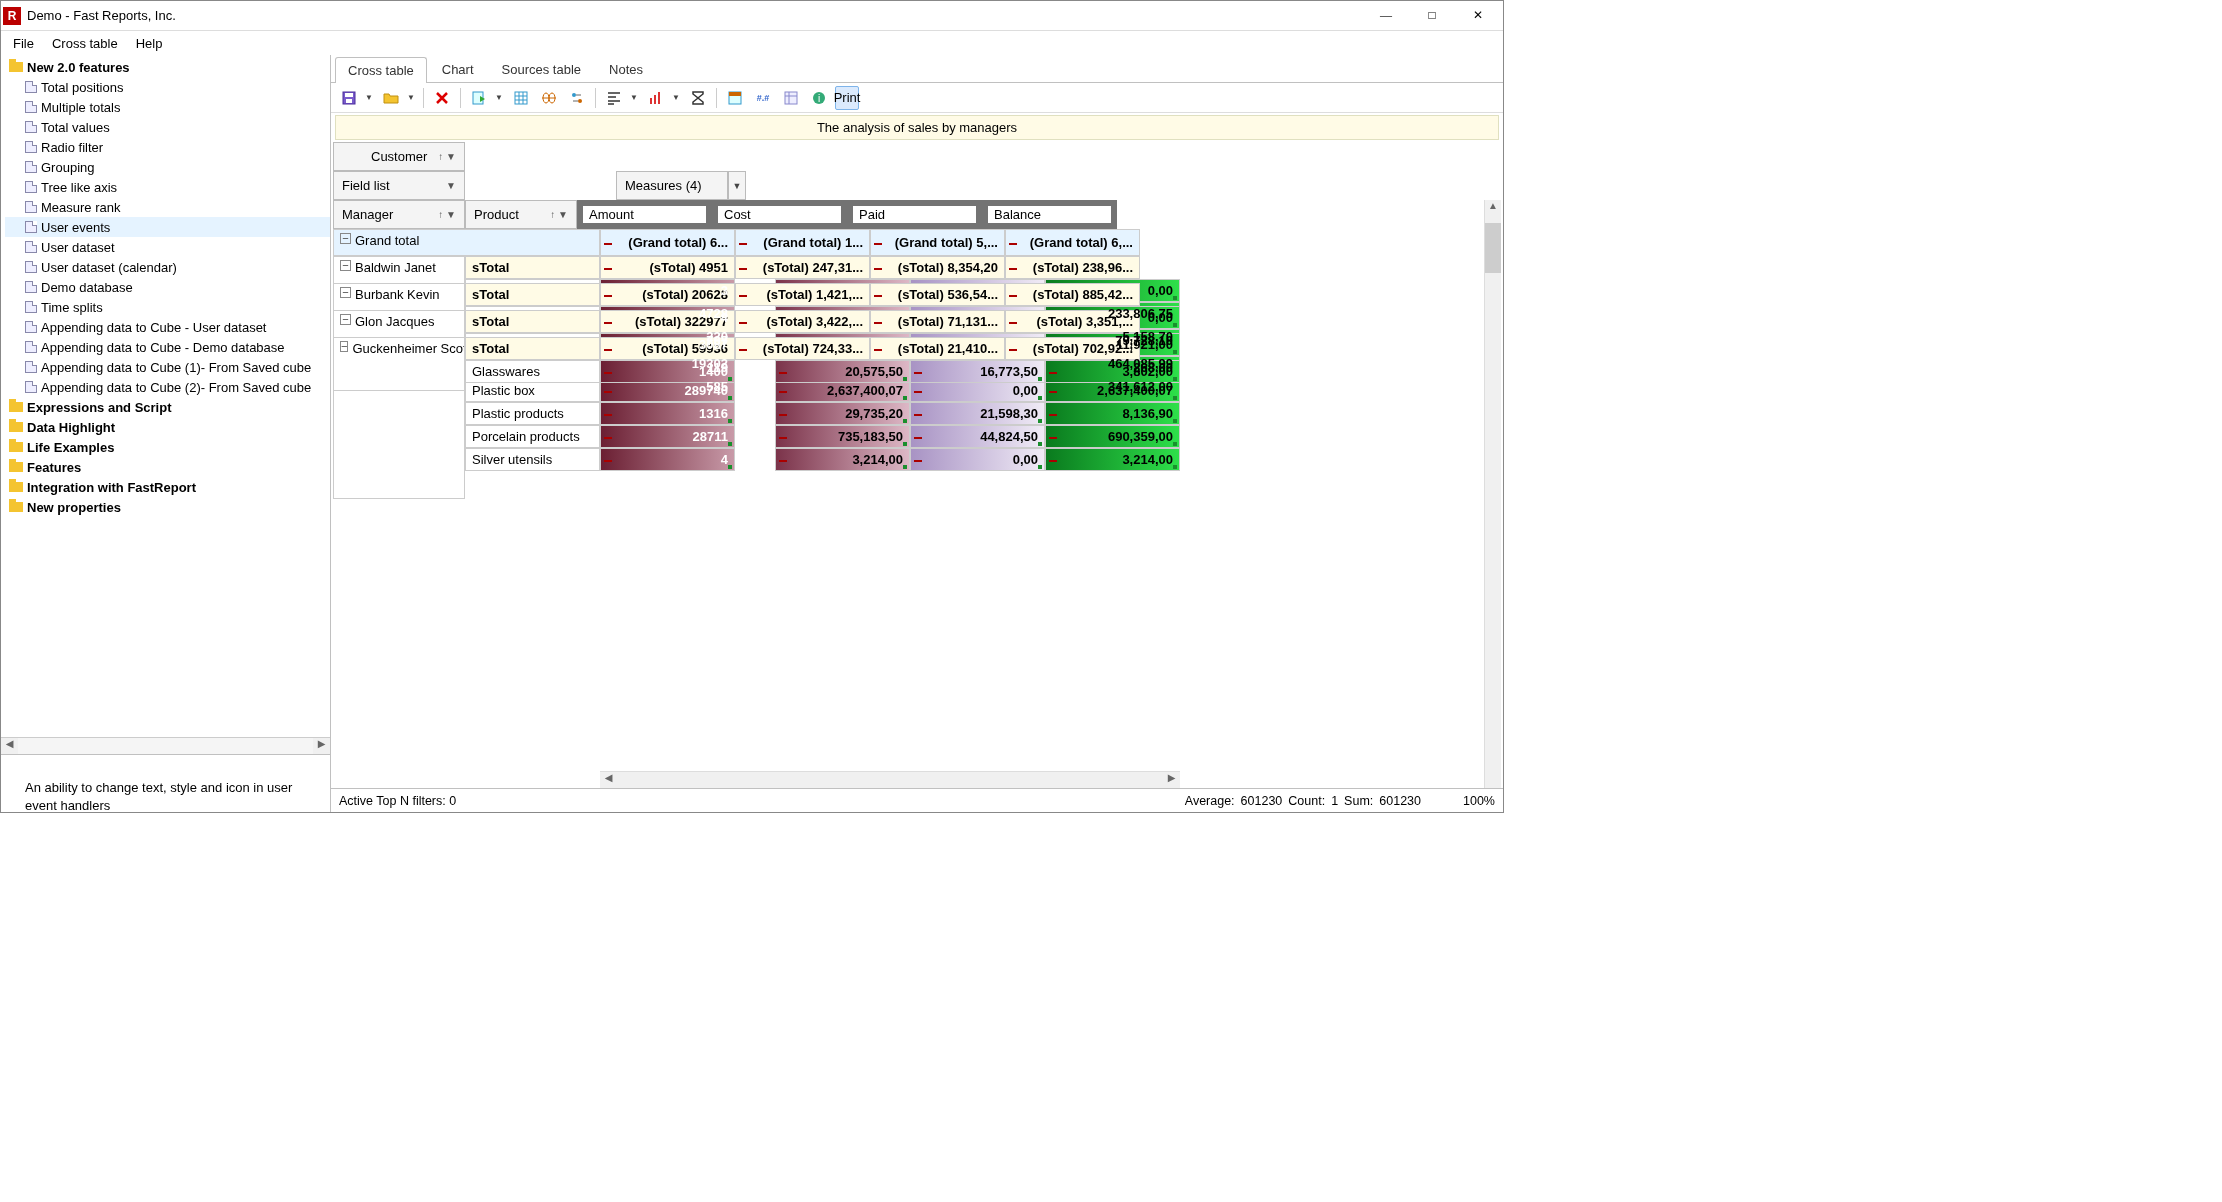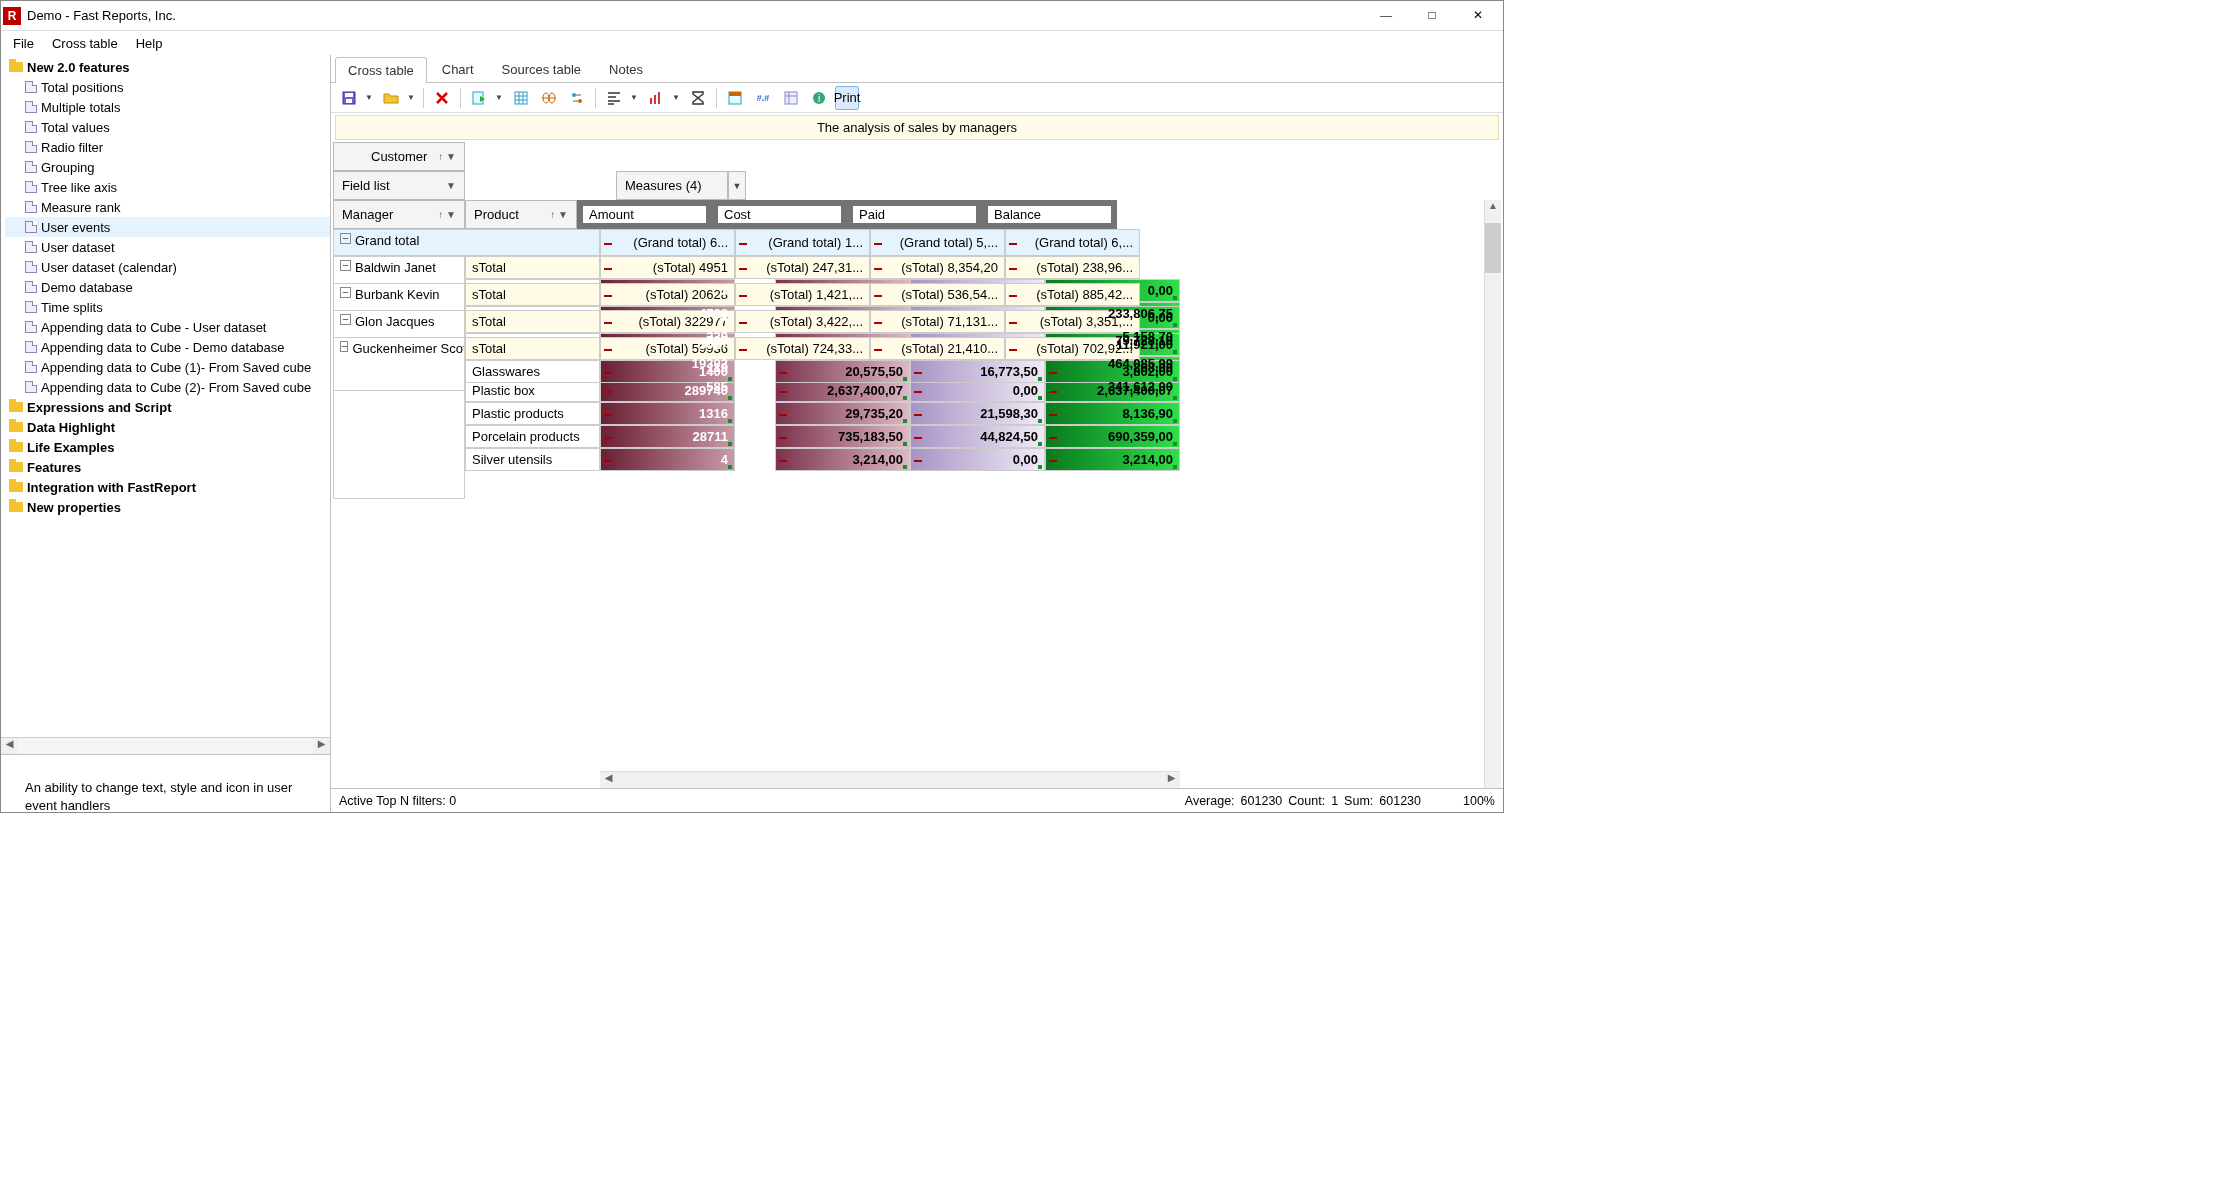--- a/index.html
+++ b/index.html
@@ -61,21 +61,21 @@
 .grid-inner{display:flex;flex-direction:column;}
 .hdr-row{display:flex;}
 .hdr-cell{border:6px solid #737373;background:#fff;padding:4px 6px;height:29px;display:flex;align-items:center;}.w-num{width:135px;}
 
 .data-rows{flex:1;overflow:hidden;}
 .drow{display:flex;height:27px;}
 .cell{border:1px solid #ccc;padding:3px 6px;display:flex;align-items:center;overflow:hidden;white-space:nowrap;}
 .cell.mgr{width:132px;background:#fff;align-items:flex-start;}
 .cell.prod{width:135px;background:#fff;}
 .cell.num{width:135px;justify-content:flex-end;font-weight:bold;position:relative;}
-.cell.stotal{background:#fffbe6;font-weight:normal;}
+.cell.stotal{background:#fffbe6;font-weight:bold;}
 .cell.gtotal{background:#e5f3ff;}
 .exp{display:inline-flex;width:11px;height:11px;border:1px solid #888;align-items:center;justify-content:center;font-size:11px;line-height:1;margin-right:4px;color:#444;}
 .heat-a{background:linear-gradient(to right,#6b1f33,#c89aa8);color:#fff;}
 .heat-b{background:linear-gradient(to right,#7b334a,#ddb8c6);margin-left:40px;}
 .heat-c{background:linear-gradient(to right,#a893c4,#f0ebf6);}
 .heat-d{background:linear-gradient(to right,#0a7a1e,#2ee04a);color:#000;}
 .heat-d .val,.heat-a .val{position:relative;z-index:1;}
 .tick{position:absolute;right:2px;bottom:1px;width:4px;height:4px;background:#1a8f2d;}
 .cell.num .bar-dot{position:absolute;left:3px;top:50%;width:8px;height:2px;background:#a00;}
 

